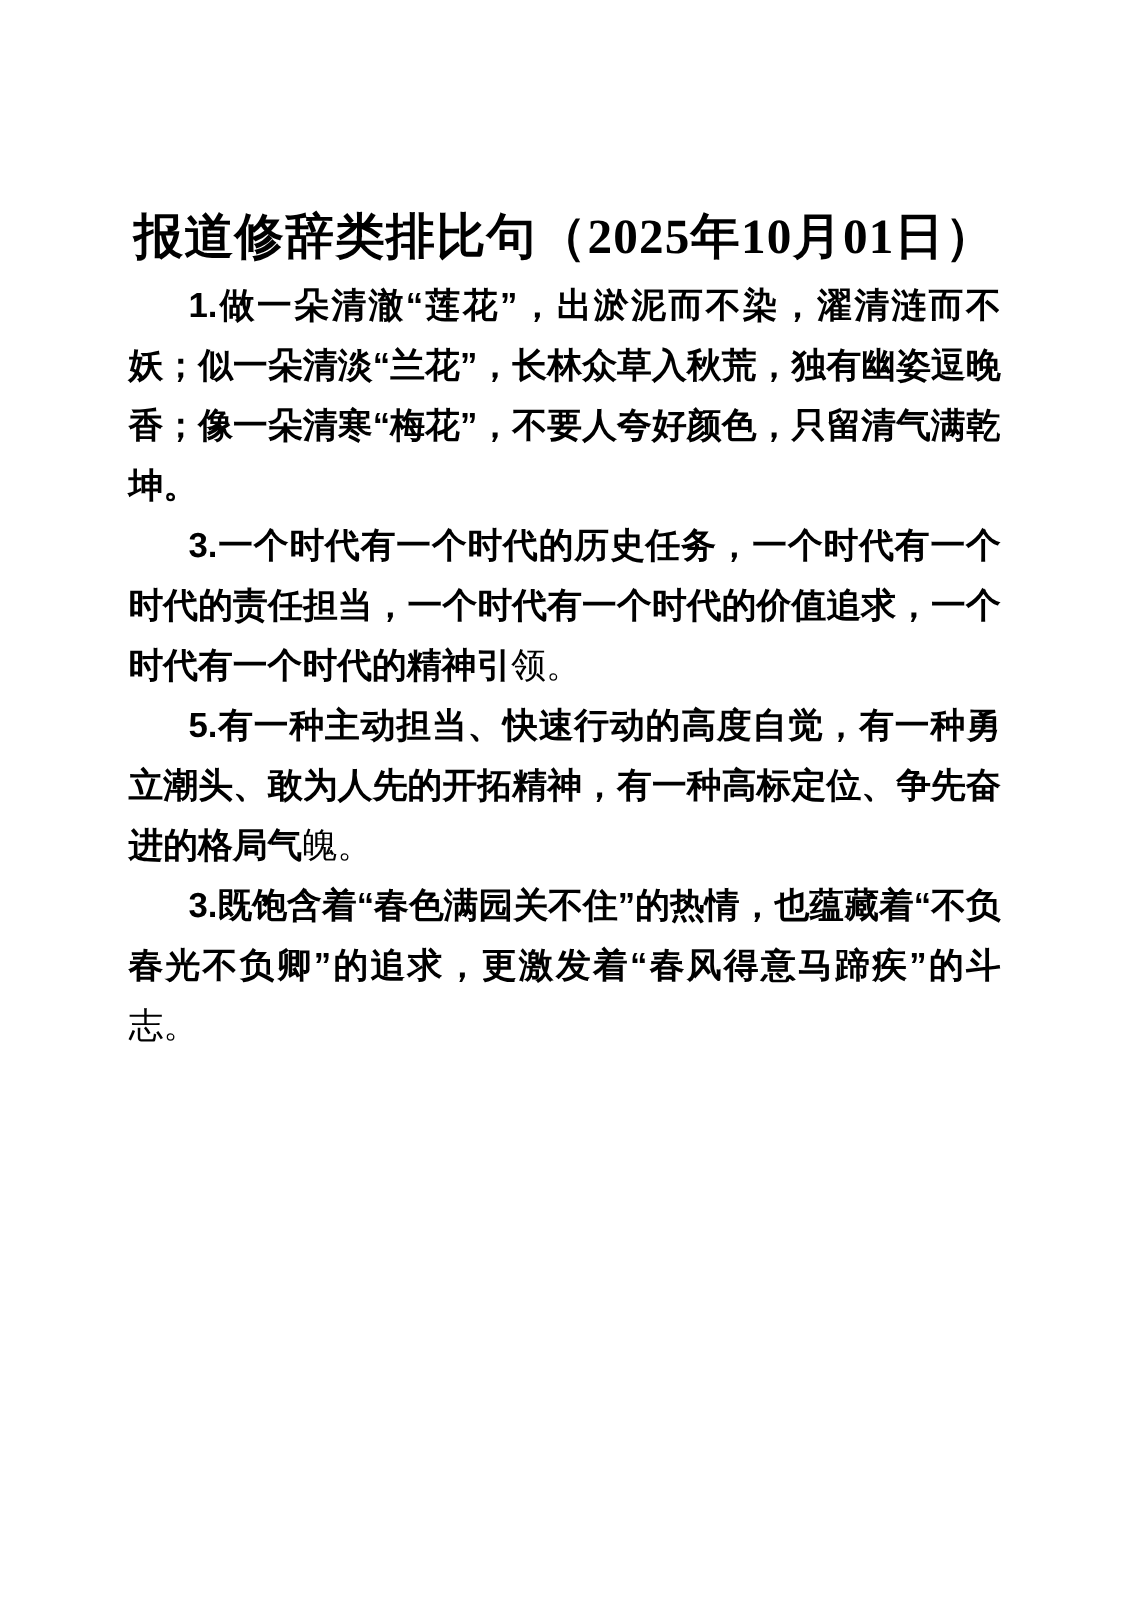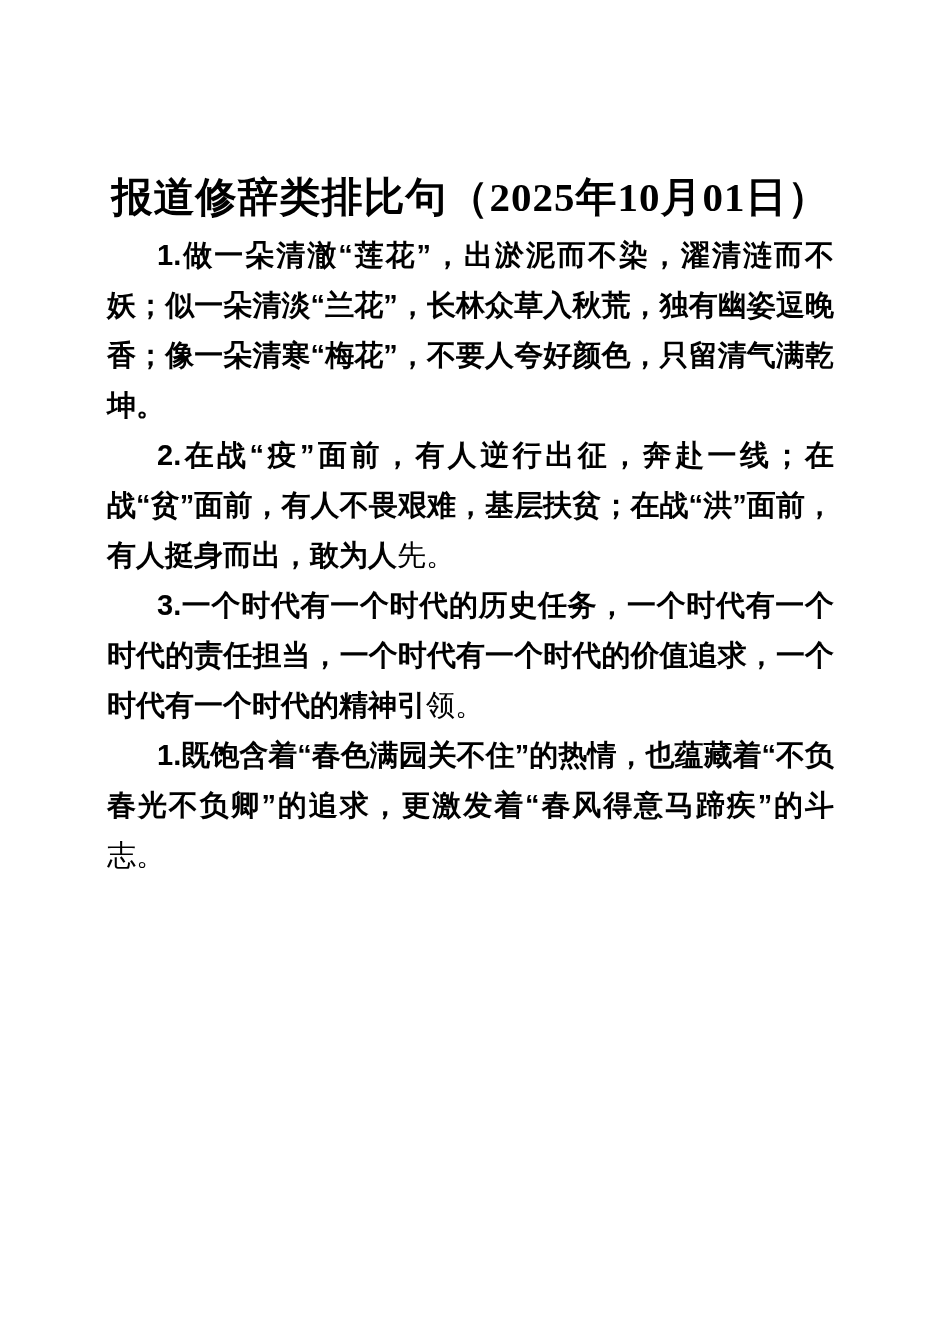--- a/index.html
+++ b/index.html
@@ -41,17 +41,17 @@
   .seg { font-weight: 700; }
   .seg.regular { font-weight: 400; }
 </style>
 </head>
 <body>
 
 <div class="page">
   <h1 class="doc-title">报道修辞类排比句（2025年10月01日）</h1>
   <div class="doc-body">
       <p class="para"><span class="seg bold">1.做一朵清澈“莲花”，出淤泥而不染，濯清涟而不妖；似一朵清淡“兰花”，长林众草入秋荒，独有幽姿逗晚香；像一朵清寒“梅花”，不要人夸好颜色，只留清气满乾坤。</span></p>
-      <p class="para"><span class="seg bold">2.在战“疫”面前，有人逆行出征，奔赴一线；在战“贫”面前，有人不畏艰难，基层扶贫；在战“洪”面前，有人挺身而出，敢为人</span><span class="seg regular">先。</span></p>
       <p class="para"><span class="seg bold">3.一个时代有一个时代的历史任务，一个时代有一个时代的责任担当，一个时代有一个时代的价值追求，一个时代有一个时代的精神引</span><span class="seg regular">领。</span></p>
-      <p class="para"><span class="seg bold">1.既饱含着“春色满园关不住”的热情，也蕴藏着“不负春光不负卿”的追求，更激发着“春风得意马蹄疾”的斗</span><span class="seg regular">志。</span></p>
+      <p class="para"><span class="seg bold">5.有一种主动担当、快速行动的高度自觉，有一种勇立潮头、敢为人先的开拓精神，有一种高标定位、争先奋进的格局气</span><span class="seg regular">魄。</span></p>
+      <p class="para"><span class="seg bold">3.既饱含着“春色满园关不住”的热情，也蕴藏着“不负春光不负卿”的追求，更激发着“春风得意马蹄疾”的斗</span><span class="seg regular">志。</span></p>
     </div>
 </div>
 
 </body></html>

